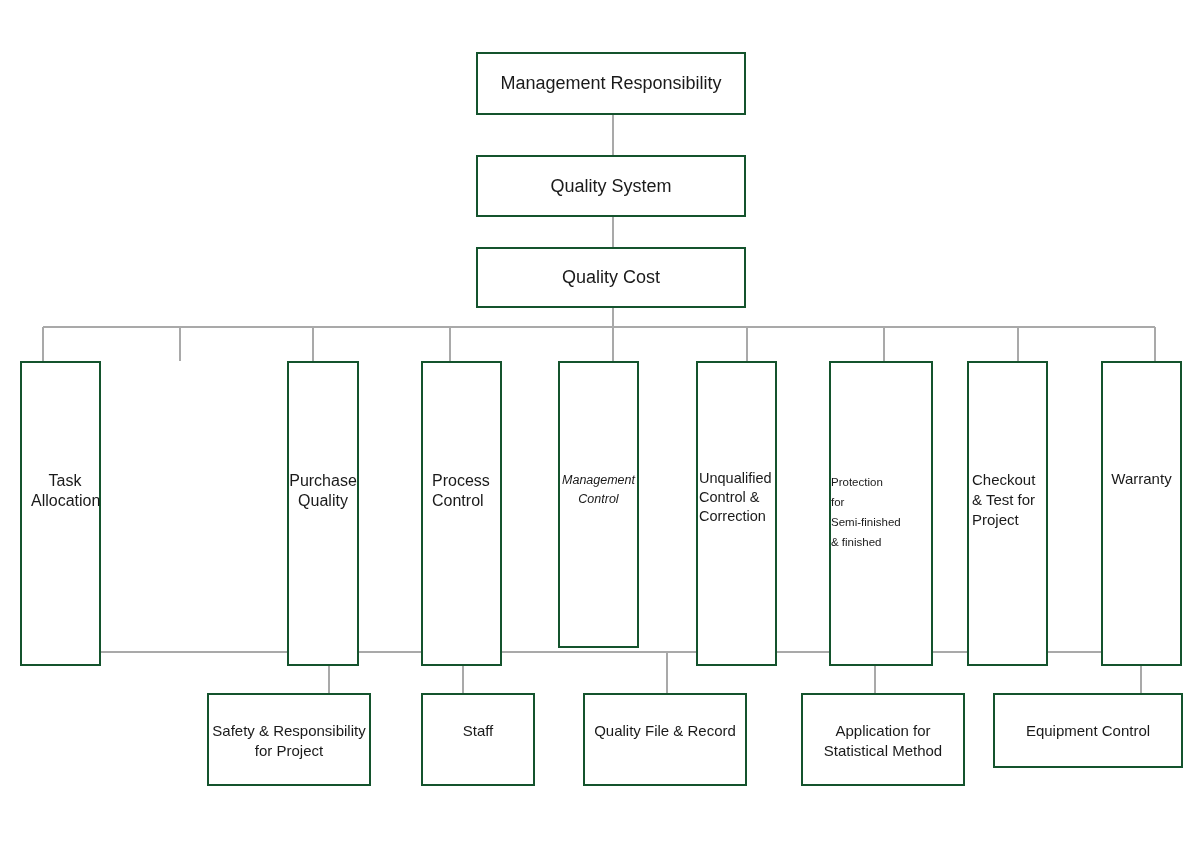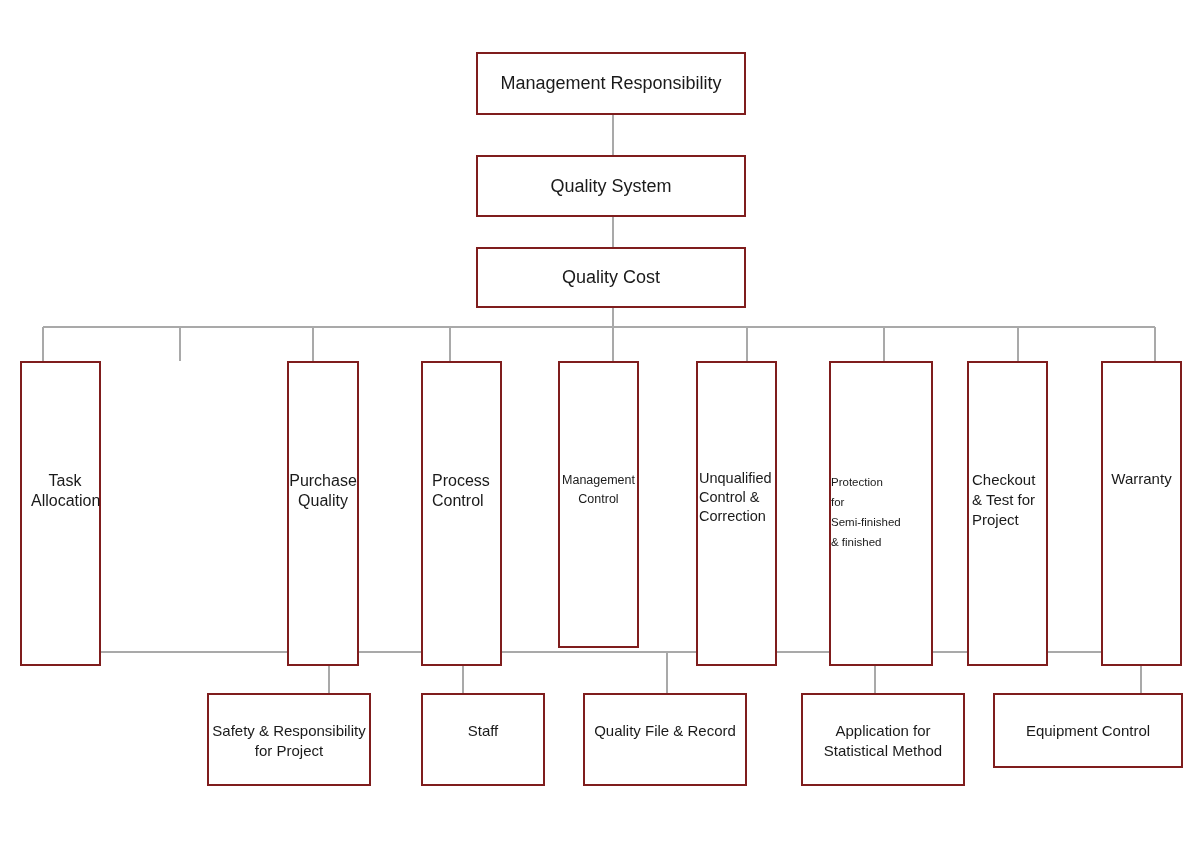--- a/index.html
+++ b/index.html
@@ -1,19 +1,19 @@
 <!DOCTYPE html>
 <html><head>
 <meta charset="utf-8">
 <style>
   html, body { margin: 0; padding: 0; background: #ffffff; }
   body { width: 1200px; height: 856px; position: relative; overflow: hidden;
          font-family: "Liberation Sans", sans-serif; color: #1a1a1a; }
   #diagram { position: absolute; left: 0; top: 0; width: 1200px; height: 856px; }
-  .box { position: absolute; box-sizing: border-box; border: 2px solid #7f1d1d; background: #ffffff; }
+  .box { position: absolute; box-sizing: border-box; border: 2px solid #14532d; background: #ffffff; }
   .label { position: absolute; white-space: pre-line; line-height: 1.25; }
   .top-box .label { left: 0; right: 0; top: 0; bottom: 0; display: flex; align-items: center; justify-content: center; font-size: 18px; }
   .tall .label { left: 0; right: 0; font-size: 15px; }
   .bottom-box .label { left: 0; right: 0; top: 26px; text-align: center; font-size: 15px; line-height: 20px; }
   svg line { stroke: #a9a9a9; stroke-width: 2; }
 </style>
 </head>
 <body>
 
 <div id="diagram">
@@ -58,21 +58,21 @@
 Allocation</div>
   </div>
   <div class="box tall" style="left:287px;top:361px;width:72px;height:305px;">
     <div class="label" style="top:108px;text-align:center;font-size:16px;">Purchase
 Quality</div>
   </div>
   <div class="box tall" style="left:421px;top:361px;width:81px;height:305px;">
     <div class="label" style="top:108px;left:9px;font-size:16px;">Process
 Control</div>
   </div>
-  <div class="box tall" style="left:558px;top:361px;width:81px;height:287px;">
+  <div class="box tall" style="left:558px;top:361px;width:81px;height:287px;font-style:italic;">
     <div class="label" style="top:108px;text-align:center;font-size:12.5px;line-height:19px;">Management
 Control</div>
   </div>
   <div class="box tall" style="left:696px;top:361px;width:81px;height:305px;">
     <div class="label" style="top:106px;left:1px;font-size:14.5px;line-height:19px;">Unqualified
 Control &amp;
 Correction</div>
   </div>
   <div class="box tall" style="left:829px;top:361px;width:104px;height:305px;">
     <div class="label" style="top:109px;left:0px;font-size:11.5px;line-height:20px;">Protection
@@ -86,21 +86,21 @@
 Project</div>
   </div>
   <div class="box tall" style="left:1101px;top:361px;width:81px;height:305px;">
     <div class="label" style="top:107px;text-align:center;font-size:15px;">Warranty</div>
   </div>
 
   <div class="box bottom-box" style="left:207px;top:693px;width:164px;height:93px;">
     <div class="label">Safety &amp; Responsibility
 for Project</div>
   </div>
-  <div class="box bottom-box" style="left:421px;top:693px;width:124px;height:93px;">
+  <div class="box bottom-box" style="left:421px;top:693px;width:114px;height:93px;">
     <div class="label">Staff</div>
   </div>
   <div class="box bottom-box" style="left:583px;top:693px;width:164px;height:93px;">
     <div class="label">Quality File &amp; Record</div>
   </div>
   <div class="box bottom-box" style="left:801px;top:693px;width:164px;height:93px;padding-left:8px;">
     <div class="label">Application for
 Statistical Method</div>
   </div>
   <div class="box bottom-box" style="left:993px;top:693px;width:190px;height:75px;">

